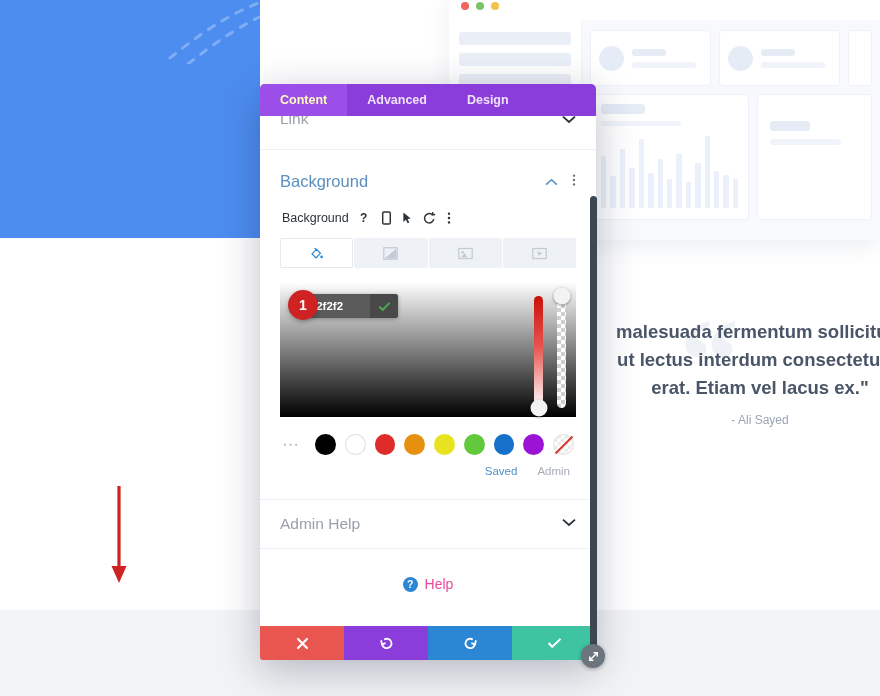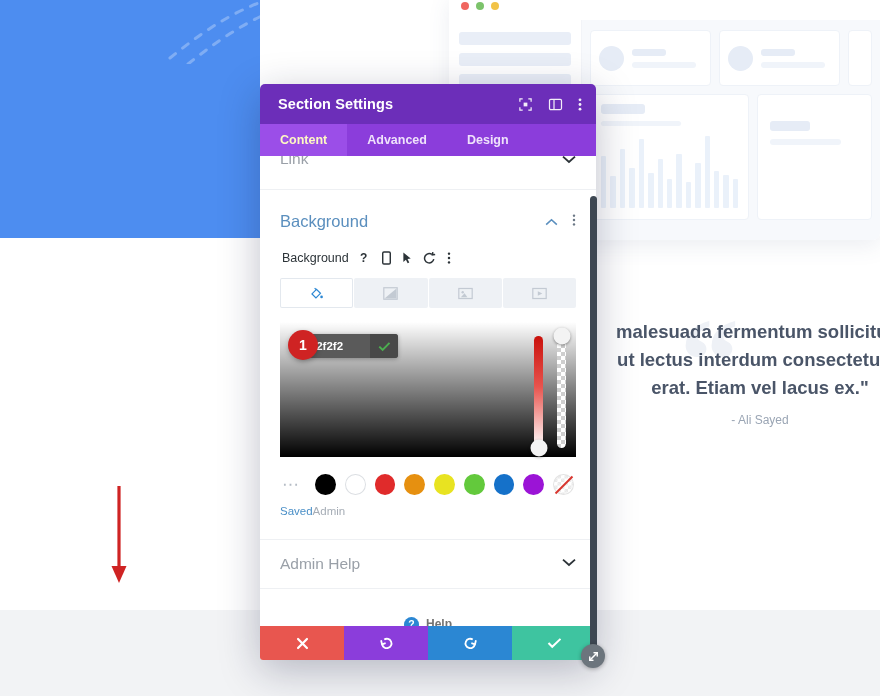--- a/index.html
+++ b/index.html
@@ -208,39 +208,39 @@
       linear-gradient(45deg,#e9e9e9 25%,transparent 25%,transparent 75%,#e9e9e9 75%),
       linear-gradient(45deg,#e9e9e9 25%,transparent 25%,transparent 75%,#e9e9e9 75%);
     background-size:7px 7px; background-position:0 0,3.5px 3.5px;
     position:relative; border:1px solid #e3e3e3;
   }
   .swatch.empty:after{
     content:""; position:absolute; left:50%; top:-2px; width:2px; height:24px;
     background:#d8362f; transform:translateX(-50%) rotate(45deg);
   }
   .saved-recent {
-    display:flex; margin-top:10px; padding-right:6px;
+    display:flex; justify-content:flex-end; gap:20px; margin-top:10px; padding-right:6px;
   }
   .sr { font-size:11.5px; cursor:pointer; }
   .sr.saved { color:#4a8fc7; }
   .sr.recent { color:#a6adb6; }
 
   .divider-gap { height:22px; }
   .admin-row {
     height:50px; border-top:1px solid #eef0f3; border-bottom:1px solid #eef0f3;
     display:flex; align-items:center; padding:0 20px; color:#9aa0a8; font-size:15.5px;
     justify-content:space-between;
   }
   .help-row {
     height:70px; display:flex; align-items:center; justify-content:center; gap:7px;
   }
   .help-ico { width:15px; height:15px; border-radius:50%; background:#2b87d3;
     color:#fff; font-size:10.5px; font-weight:700; display:flex;
     align-items:center; justify-content:center; }
-  .help-txt { font-size:12px; color:#737373; font-weight:700; }
+  .help-txt { font-size:14px; color:#ec4899; font-weight:400; }
 
   .modal-footer { height:34px; display:flex; flex:none; }
   .fbtn { flex:1; display:flex; align-items:center; justify-content:center; cursor:pointer; }
   .fbtn.cancel { background:#e8564f; }
   .fbtn.undo   { background:#8b3ddb; }
   .fbtn.redo   { background:#2b87d3; }
   .fbtn.save   { background:#3ec4a0; }
 
   .modal-scrollbar {
     position:absolute; left:590px; top:196px; width:7px; height:452px;
@@ -340,44 +340,20 @@
   </div>
 
 
   <svg class="red-arrow" width="26" height="100" viewBox="0 0 26 100">
     <line x1="13" y1="2" x2="13" y2="86" stroke="#cf2323" stroke-width="3.2"></line>
     <polygon points="13,99 5.5,82 20.5,82" fill="#cf2323"></polygon>
   </svg>
 
   <div class="modal">
 
-    <div class="modal-header">
-      <div class="modal-title">Section Settings</div>
-      <div class="hdr-icons">
-        <span class="hdr-ico">
-          <svg width="15" height="15" viewBox="0 0 16 16" fill="none" stroke="#fff" stroke-width="1.3">
-            <path d="M2 5V2h3M14 5V2h-3M2 11v3h3M14 11v3h-3"></path>
-            <rect x="6" y="6" width="4" height="4" fill="#fff" stroke="none"></rect>
-          </svg>
-        </span>
-        <span class="hdr-ico">
-          <svg width="15" height="15" viewBox="0 0 16 16" fill="none" stroke="#fff" stroke-width="1.3">
-            <rect x="1.6" y="2.6" width="12.8" height="10.8" rx="1.3"></rect>
-            <line x1="6.4" y1="2.6" x2="6.4" y2="13.4"></line>
-          </svg>
-        </span>
-        <span class="hdr-ico">
-          <svg width="4" height="15" viewBox="0 0 4 16">
-            <circle cx="2" cy="3" r="1.5" fill="#fff"></circle>
-            <circle cx="2" cy="8" r="1.5" fill="#fff"></circle>
-            <circle cx="2" cy="13" r="1.5" fill="#fff"></circle>
-          </svg>
-        </span>
-      </div>
-    </div>
 
     <div class="modal-tabs">
       <div class="tab active">Content</div>
       <div class="tab">Advanced</div>
       <div class="tab">Design</div>
     </div>
 
     <div class="modal-scroll">
 
       <div class="row-collapsed">

